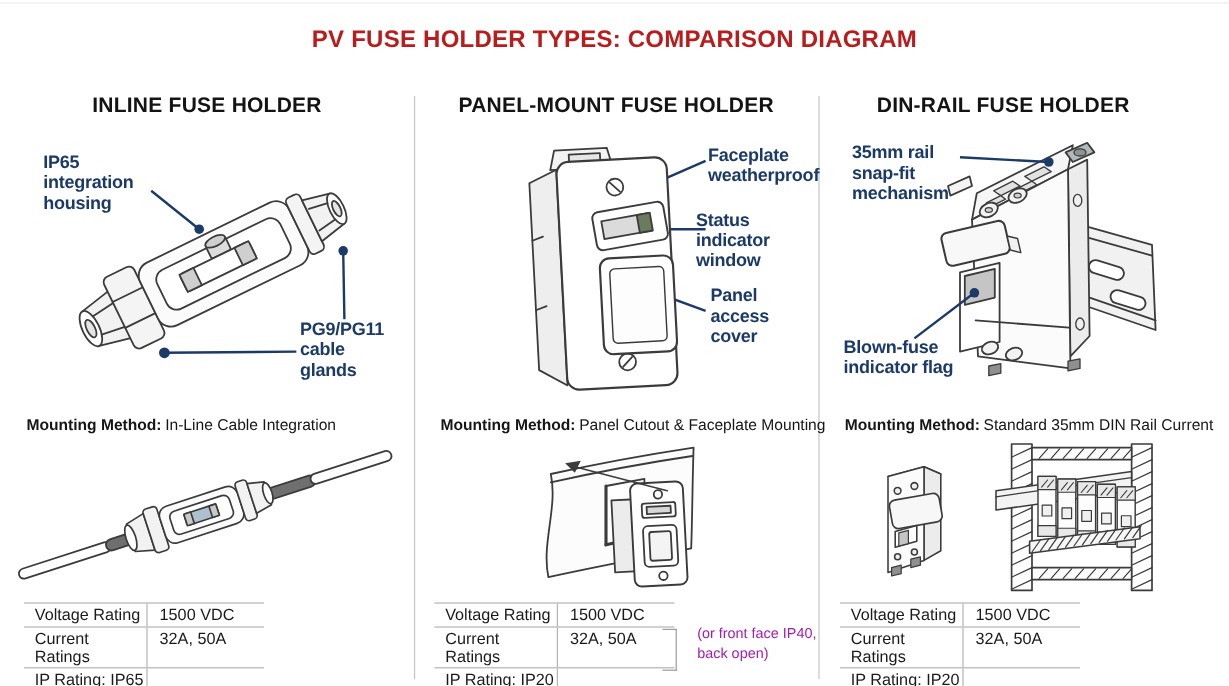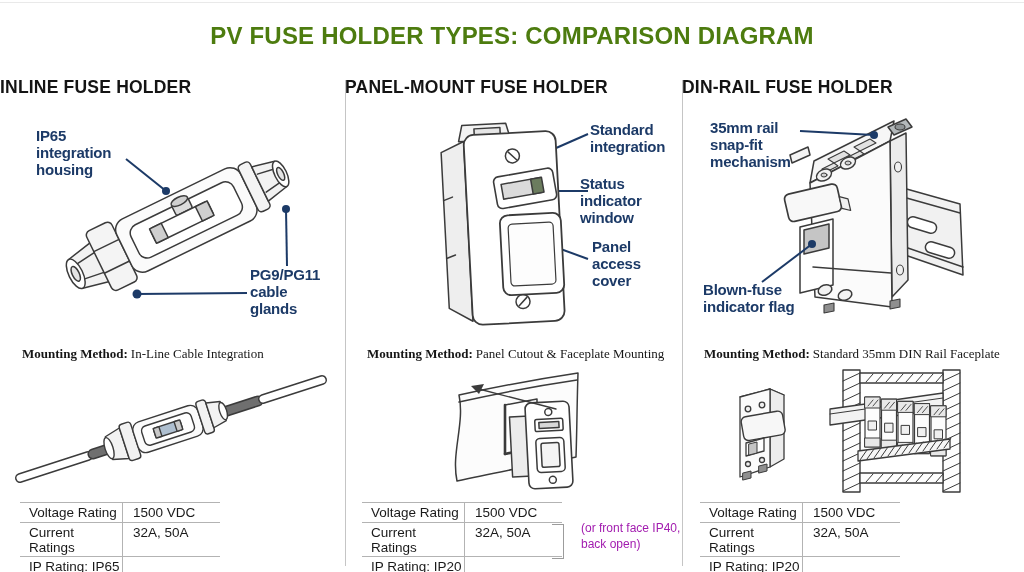--- a/index.html
+++ b/index.html
@@ -1,27 +1,27 @@
 <!DOCTYPE html>
 <html><head>
 <meta charset="utf-8">
 <style>
   html,body{margin:0;padding:0;background:#fff;}
   .page{position:relative;width:1024px;height:572px;background:#ffffff;overflow:hidden;
         font-family:"Liberation Sans",sans-serif;color:#141414;}
   .topline{position:absolute;top:2px;left:0;width:100%;height:1px;background:#e9e9e9;}
   .title{position:absolute;top:22px;left:0;width:100%;text-align:center;margin:0;
-         font-size:24px;font-weight:bold;letter-spacing:0.2px;color:#4d7c0f;}
-  .colhead{position:absolute;top:77px;margin:0;
+         font-size:20px;font-weight:bold;letter-spacing:0.2px;color:#b91c1c;}
+  .colhead{position:absolute;top:77px;margin:0;text-align:center;
            font-size:17.5px;font-weight:bold;letter-spacing:0.2px;color:#141414;}
   .divider{position:absolute;top:80px;height:486px;width:1px;background:#c5c5c5;}
   .illus{position:absolute;}
   .callout{position:absolute;color:#1c3a67;font-weight:bold;font-size:15px;
            line-height:1.13;letter-spacing:-0.2px;}
-  .mm{position:absolute;top:346px;font-size:13px;color:#161616;white-space:nowrap;font-family:Liberation Serif, serif;}
+  .mm{position:absolute;top:346px;font-size:13px;color:#161616;white-space:nowrap;}
   .mm b{margin-right:3px;}
   .spec{position:absolute;top:502px;width:200px;font-size:13.5px;color:#1a1a1a;}
   .srow{display:flex;border-top:1px solid #b3b3b3;min-height:19px;}
   .slbl{width:102px;padding:2px 0 1px 9px;box-sizing:border-box;}
   .sval{flex:1;border-left:1px solid #b3b3b3;padding:2px 0 1px 10px;}
   .ipnote{position:absolute;left:581px;top:521px;width:118px;font-size:12px;
           color:#a21caf;line-height:1.32;}
   .bracket{position:absolute;left:552px;top:524px;width:11px;height:33px;
            border-top:1px solid #9c9c9c;border-right:1px solid #9c9c9c;
            border-bottom:1px solid #9c9c9c;}
@@ -146,21 +146,21 @@
       <line x1="2" y1="81" x2="10" y2="73"></line>
       <g transform="rotate(-7 14 -36)">
         <rect x="-16" y="-52" width="60" height="32" rx="5" fill="#ffffff" stroke-width="1.6"></rect>
         <rect x="-9" y="-44" width="40" height="15" fill="#dbdbdb"></rect>
         <rect x="21" y="-44" width="11" height="15" fill="#6b7c5e"></rect>
       </g>
       <rect x="-13" y="-10" width="61" height="80" rx="8" fill="#ffffff" stroke-width="1.8"></rect>
       <rect x="-5" y="-1" width="45" height="62" rx="4" fill="#fdfdfd" stroke-width="1.2"></rect>
     </g>
   </svg>
-  <div class="callout" style="left:590px;top:122px;width:90px;">Standard integration</div>
+  <div class="callout" style="left:590px;top:122px;width:90px;">Faceplate weatherproof</div>
   <div class="callout" style="left:580px;top:176px;width:80px;">Status indicator window</div>
   <div class="callout" style="left:592px;top:239px;width:60px;">Panel access cover</div>
 
   <div class="mm" style="left:367px;">
     <b>Mounting Method:</b><span>Panel Cutout &amp; Faceplate Mounting</span>
   </div>
 
   <svg class="illus" style="left:345px;top:365px;" width="345" height="132" viewBox="0 0 345 132">
     <g stroke="#3b3b3b" stroke-width="1.5" stroke-linejoin="round" stroke-linecap="round">
       <path d="M114,30 C150,22 200,13 233,8 C232,36 232,64 231,92 C195,99 148,108 112,116 C106,88 120,58 114,30 Z" fill="#fcfcfc"></path>
@@ -247,21 +247,21 @@
       <line x1="118" y1="26" x2="192" y2="30"></line>
         <circle cx="192" cy="30" r="4" stroke="none"></circle>
       <line x1="80" y1="177" x2="130" y2="139"></line>
         <circle cx="130" cy="139" r="4" stroke="none"></circle>
     </g>
   </svg>
   <div class="callout" style="left:710px;top:120px;width:95px;">35mm rail snap-fit mechanism</div>
   <div class="callout" style="left:703px;top:282px;width:112px;">Blown-fuse indicator flag</div>
 
   <div class="mm" style="left:704px;">
-    <b>Mounting Method:</b><span>Standard 35mm DIN Rail Faceplate</span>
+    <b>Mounting Method:</b><span>Standard 35mm DIN Rail Current</span>
   </div>
 
   <svg class="illus" style="left:682px;top:365px;" width="342" height="132" viewBox="0 0 342 132">
     <g stroke="#3b3b3b" stroke-width="1.3" stroke-linejoin="round" stroke-linecap="round">
 
       <g>
         <polygon points="58,32 88,24 102,30 72,38" fill="#f5f5f5"></polygon>
         <polygon points="66,31 76,28 80,30 70,33" fill="#dedede" stroke-width="1"></polygon>
         <polygon points="88,24 102,30 102,94 88,102" fill="#ececec"></polygon>
         <polygon points="58,32 88,24 88,102 58,112" fill="#fbfbfb"></polygon>

